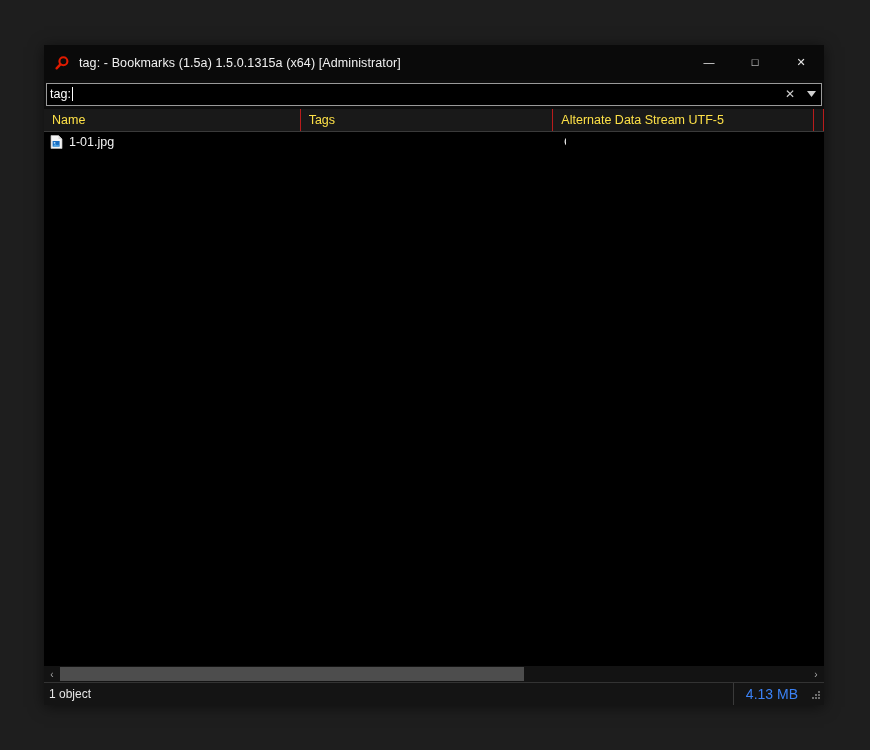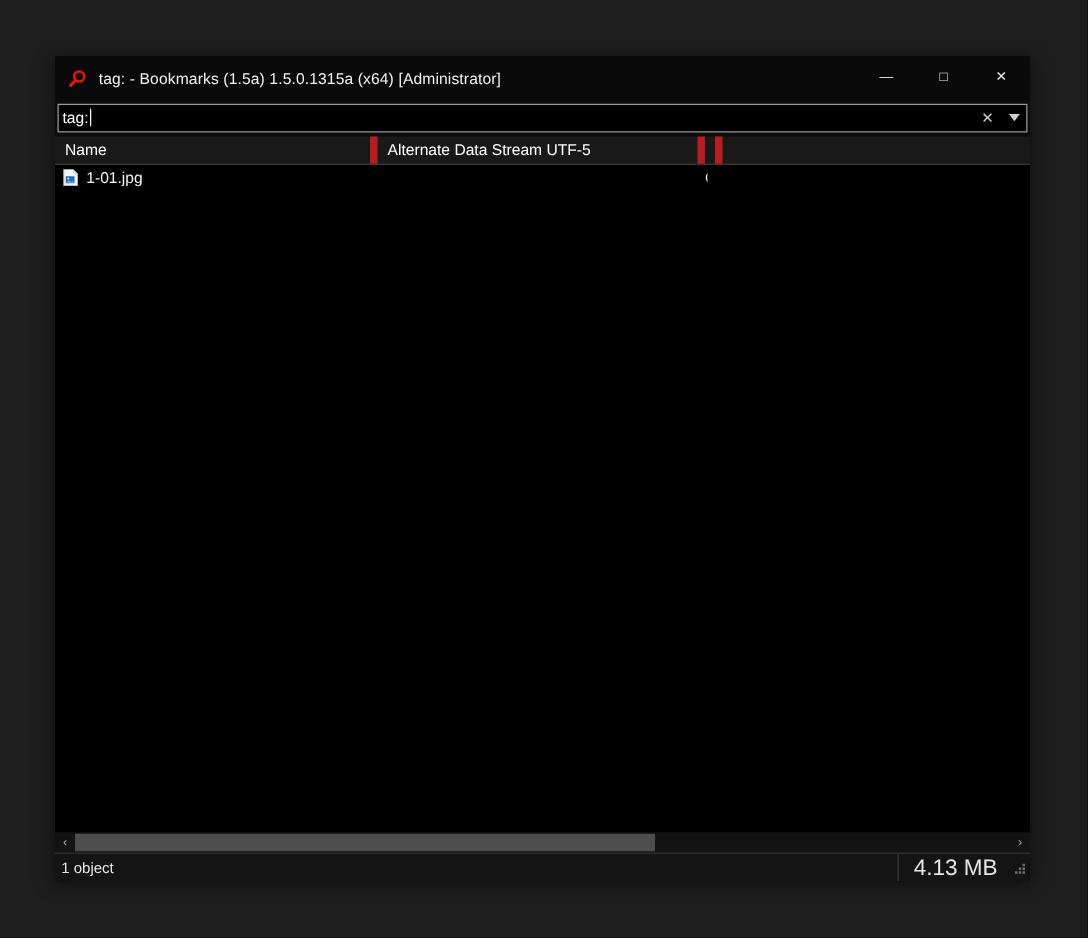--- a/index.html
+++ b/index.html
@@ -156,26 +156,26 @@
   }
   #col-header {
     height: 23px;
     background: #191919;
     display: flex;
     border-bottom: 1px solid #3a3a3a;
     flex: 0 0 auto;
     box-sizing: border-box;
   }
   .col-head {
-    color: #ffffff;
+    color: #fde047;
     font-size: 12.5px;
     display: flex;
     align-items: center;
     padding-left: 8px;
-    border-right: 6px solid #b91c1c;
+    border-right: 1px solid #b91c1c;
     box-sizing: border-box;
     overflow: hidden;
     white-space: nowrap;
     cursor: default;
   }
 
   #rows { flex: 1 1 auto; background: #000; overflow: hidden; }
   .row {
     height: 19px;
     display: flex;
@@ -246,22 +246,22 @@
     position: relative;
     box-sizing: border-box;
   }
   #status-left {
     color: #e6e6e6;
     font-size: 12px;
     padding-left: 5px;
   }
   #status-spacer { flex: 1 1 auto; }
   #status-size {
-    color: #e5e5e5;
-    font-size: 18px;
+    color: #3b82f6;
+    font-size: 14px;
     border-left: 1px solid #3a3a3a;
     padding: 2px 10px 2px 12px;
     height: 100%;
     display: flex;
     align-items: center;
     box-sizing: border-box;
   }
   #resize-grip {
     width: 14px;
     height: 14px;
@@ -307,20 +307,21 @@
         <svg width="9" height="6" viewBox="0 0 9 6">
           <polygon points="0,0 9,0 4.5,6" fill="#cfcfcf"></polygon>
         </svg>
       </div>
     </div>
   </div>
 
   <div id="list-area">
     <div id="col-header">
         <div class="col-head" style="width: 258px;">Name</div>
+        <div class="col-head" style="width: 254px;">Tags</div>
         <div class="col-head" style="width: 262px;">Alternate Data Stream UTF-5</div>
         <div class="col-head" style="width: 10px;">P</div>
       </div>
     <div id="rows">
         <div class="row">
           <div class="cell name-cell" style="width: 258px;">
             <svg class="file-icon" viewBox="0 0 13 14">
               <path d="M1 0.5 H8.5 L12 4 V13.5 H1 Z" fill="#f4f4f4" stroke="#b8b8b8" stroke-width="0.7"></path>
               <path d="M8.5 0.5 V4 H12 Z" fill="#d6d6d6"></path>
               <rect x="2.6" y="6" width="7" height="5.6" fill="#1a6fc4"></rect>

